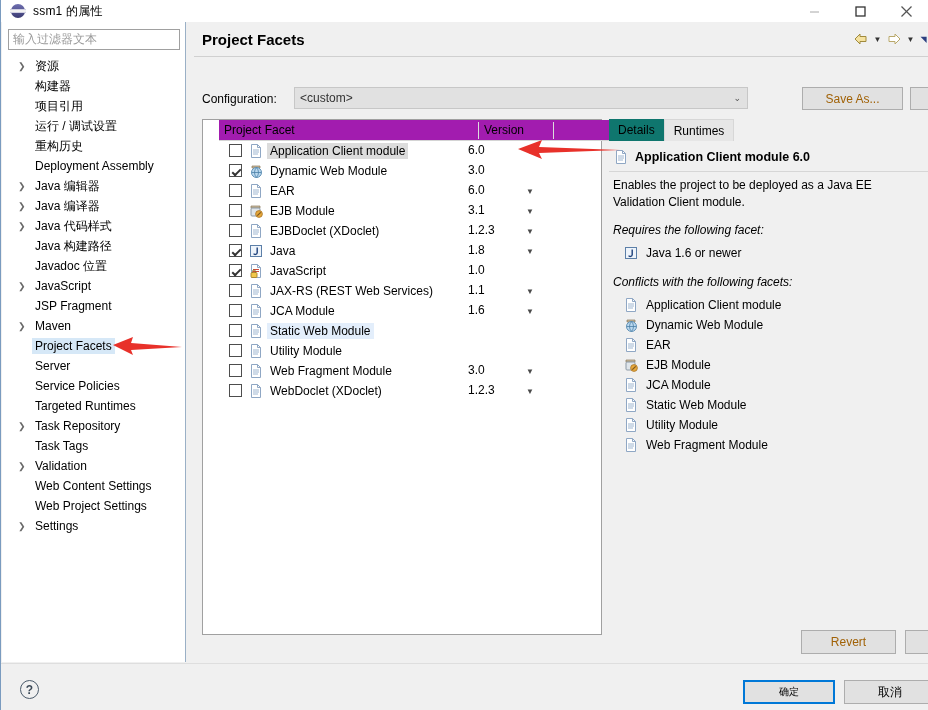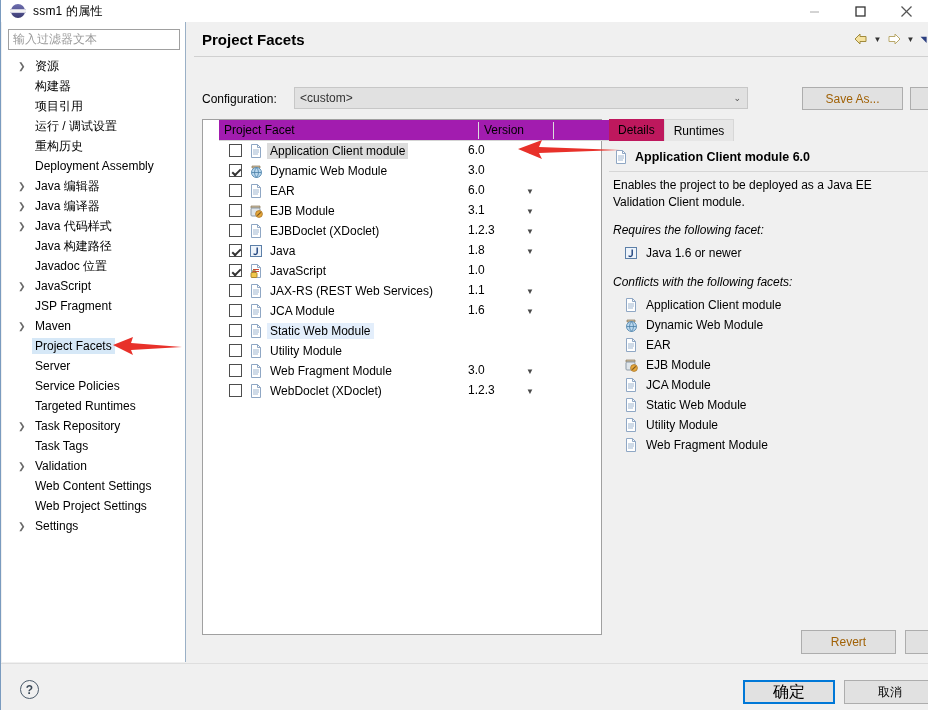--- a/index.html
+++ b/index.html
@@ -181,21 +181,21 @@
   #details-panel {
     position: absolute; left: 415px; top: 97px;
     width: 320px; height: 516px;
   }
   #tabstrip { position: absolute; left: 0; top: 0; height: 22px; display: flex; }
   .tab {
     height: 22px; padding: 0 9px; font-size: 12px;
     display: flex; align-items: center; background: #f0f0f0;
     color: #000;
   }
-  .tab.active { background: #be185d; font-weight: normal; }
+  .tab.active { background: #0f766e; font-weight: normal; }
   .tab.inactive { background: #e6e6e6; border: 1px solid #d7d7d7; border-bottom: none; }
   #details-head {
     position: absolute; left: 0; top: 27px; width: 320px; height: 22px;
     display: flex; align-items: center; text-align: right;
   }
   #details-head .dh-icon { width: 16px; height: 16px; margin-left: 4px; margin-right: 6px; }
   #details-head .dh-title { font-size: 12.5px; font-weight: bold; }
   #details-rule {
     position: absolute; left: 0; top: 52px; width: 320px; height: 1px; background: #d6d6d6;
   }
@@ -222,21 +222,21 @@
   #help-icon {
     position: absolute; left: 19px; top: 16px; width: 19px; height: 19px;
     border: 1.6px solid #4a5a6a; border-radius: 50%;
     display: flex; align-items: center; justify-content: center;
     font-size: 12px; color: #3c4a58; font-weight: bold;
   }
   #btn-ok {
     position: absolute; left: 742px; top: 680px; width: 92px; height: 24px;
     background: #e1e1e1; border: 2px solid #0078d7;
     display: flex; align-items: center; justify-content: center;
-    font-size: 16px;
+    font-size: 10px;
   }
   #btn-cancel {
     position: absolute; left: 843px; top: 680px; width: 92px; height: 24px;
     background: #e1e1e1; border: 1px solid #adadad;
     display: flex; align-items: center; justify-content: center;
     font-size: 12px;
   }
 
   
   .red-arrow { position: absolute; pointer-events: none; }

